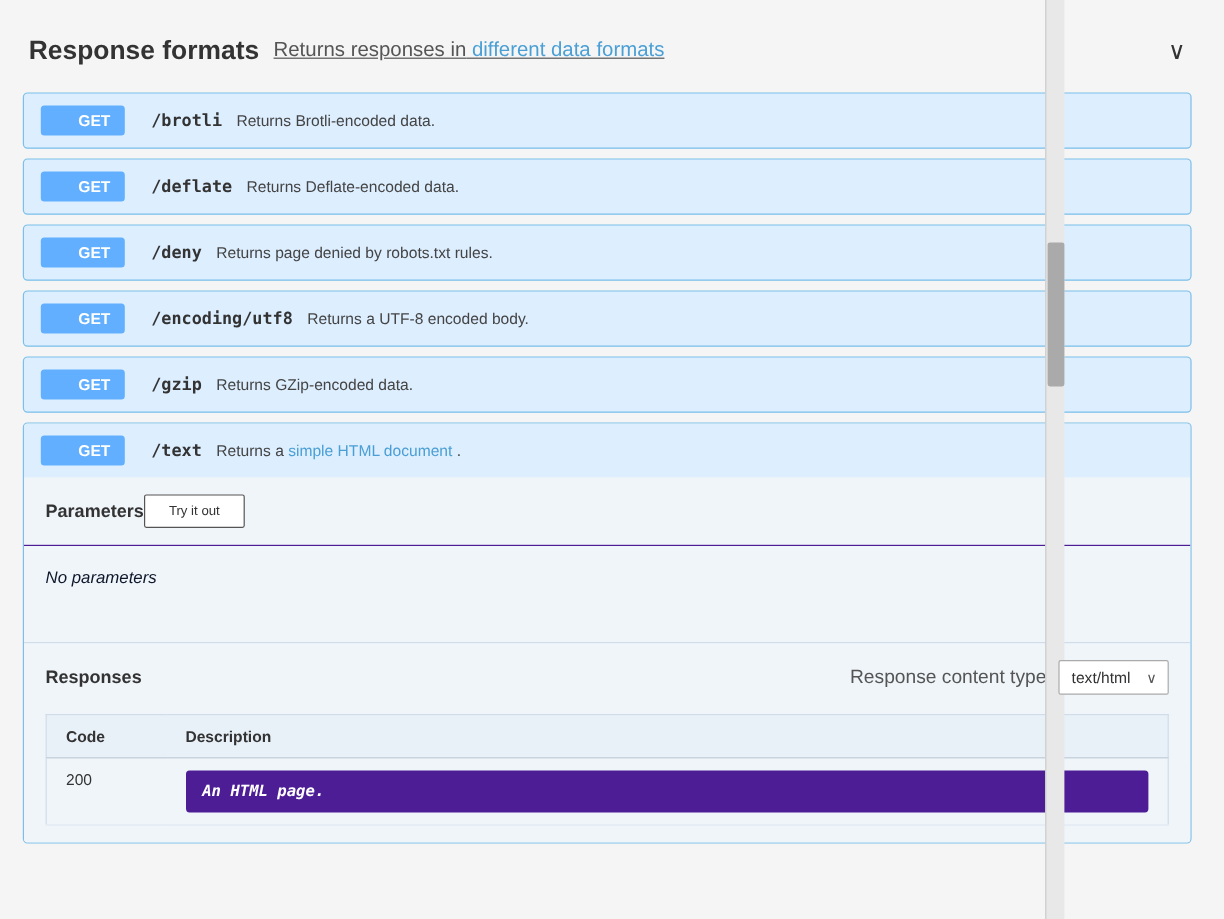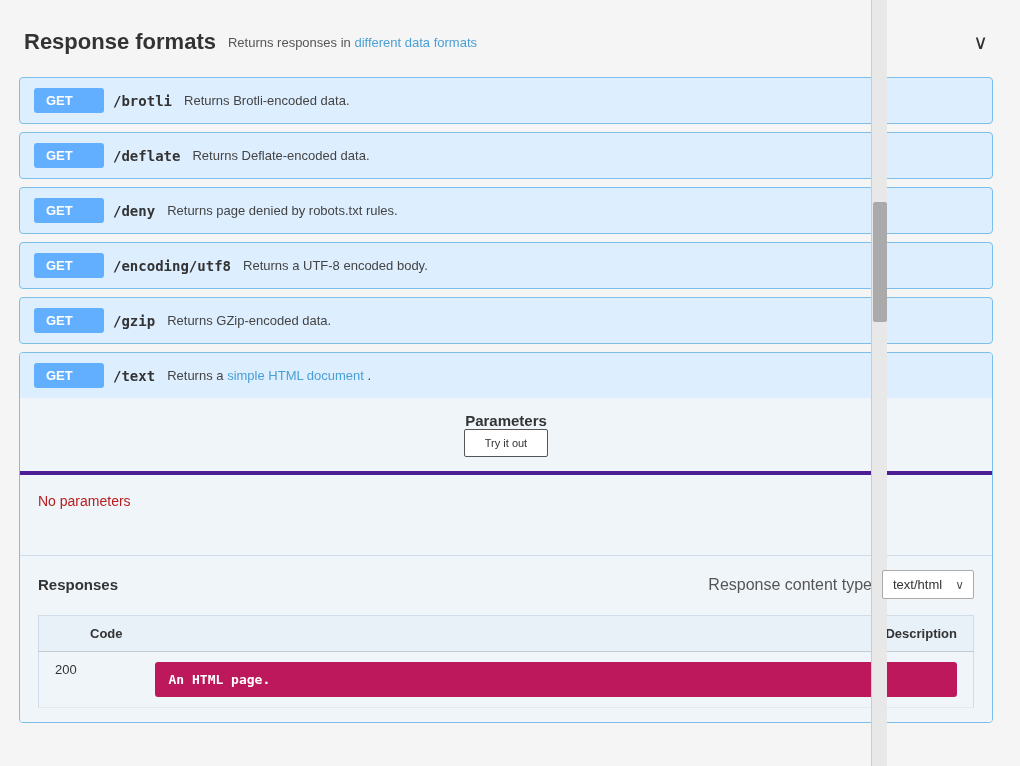--- a/index.html
+++ b/index.html
@@ -61,22 +61,23 @@
       gap: 12px;
     }
 
     .header-title {
       font-size: 22px;
       font-weight: bold;
       color: #333;
     }
 
     .header-subtitle {
-      font-size: 13px;
+      font-size: 17px;
       color: #555;
+      text-decoration: underline;
     }
 
     .header-subtitle span.link {
       color: #4a9fd5;
     }
 
     .chevron-icon {
       font-size: 20px;
       color: #333;
       cursor: pointer;
@@ -95,22 +96,22 @@
     }
 
     .get-badge {
       background: #61affe;
       color: white;
       font-weight: bold;
       font-size: 13px;
       padding: 5px 12px;
       border-radius: 3px;
       min-width: 70px;
-      text-align: left;
-      margin-right: 9px;
+      text-align: right;
+      margin-right: 22px;
     }
 
     .endpoint-path {
       font-family: monospace;
       font-size: 14px;
       font-weight: bold;
       color: #333;
       margin-right: 12px;
     }
 
@@ -138,22 +139,21 @@
     .parameters-section {
       background: #f0f5fa;
       padding: 0;
     }
 
     .parameters-header {
       display: flex;
       align-items: center;
       justify-content: flex-start;
       padding: 14px 18px;
-      border-bottom: 4px solid #4c1d95;
-      flex-direction: column;
+      border-bottom: 1px solid #4c1d95;
     }
 
     .parameters-title {
       font-size: 15px;
       font-weight: bold;
       color: #333;
     }
 
     .try-it-out-btn {
       border: 1px solid #555;
@@ -161,22 +161,23 @@
       padding: 7px 20px;
       font-size: 11px;
       color: #333;
       cursor: pointer;
       border-radius: 2px;
     }
 
     .no-parameters {
       padding: 18px 18px;
       font-size: 14px;
-      color: #b91c1c;
+      color: #0f172a;
       min-height: 80px;
+      font-style: italic;
     }
 
     
     .responses-section {
       background: #f0f5fa;
       border-top: 1px solid #d0dce8;
       padding: 14px 18px;
     }
 
     .responses-header {
@@ -233,21 +234,21 @@
       border-collapse: collapse;
       border: 1px solid #d0dce8;
     }
 
     .responses-table thead tr {
       background: #e8f0f8;
       border-bottom: 1px solid #c0ccd8;
     }
 
     .responses-table th {
-      text-align: right;
+      text-align: left;
       padding: 10px 16px;
       font-size: 13px;
       font-weight: bold;
       color: #333;
     }
 
     .responses-table td {
       padding: 10px 16px;
       font-size: 13px;
       color: #333;
@@ -257,26 +258,27 @@
 
     .code-cell {
       width: 100px;
     }
 
     .description-cell {
       background: #f0f5fa;
     }
 
     .code-description-block {
-      background: #be185d;
+      background: #4c1d95;
       color: white;
       font-family: monospace;
       font-size: 13px;
       padding: 10px 14px;
       border-radius: 3px;
+      font-style: italic;
       font-weight: bold;
     }
   </style>
 </head>
 <body>
 
 <div class="main-container">
 
   <div class="scroll-area">
     <div class="scroll-thumb"></div>

